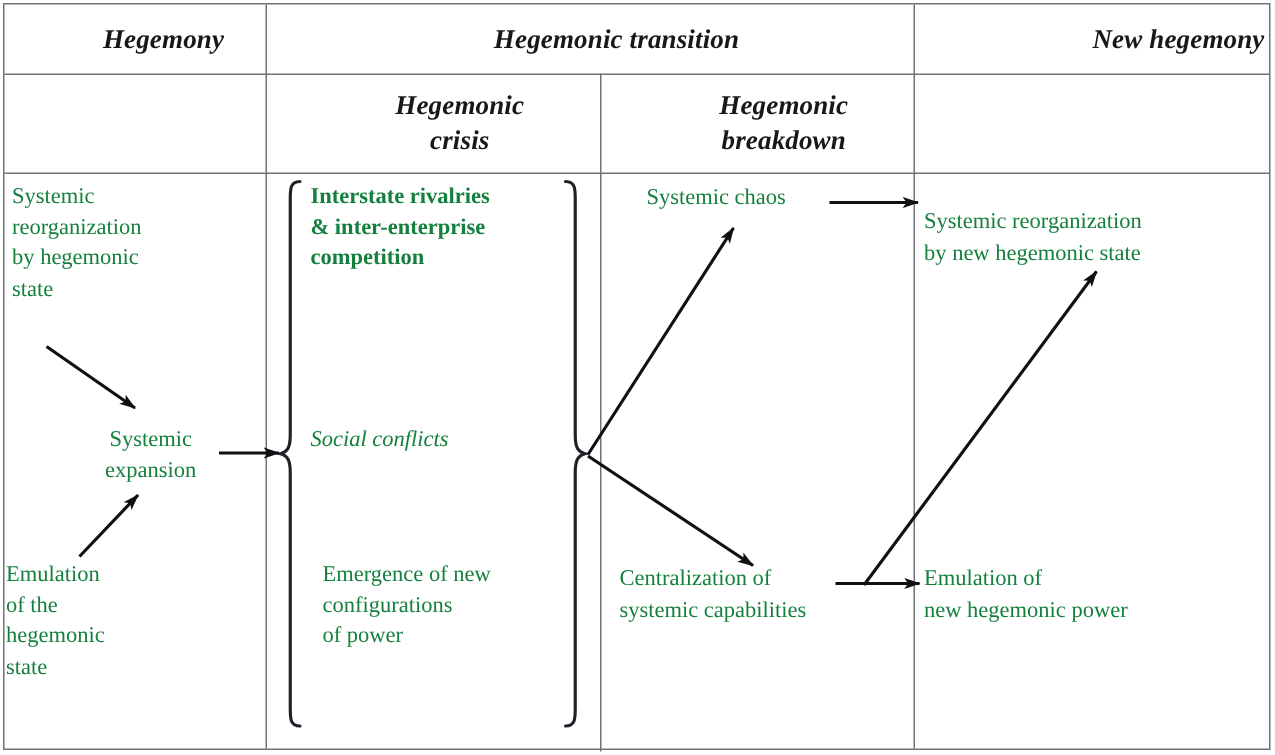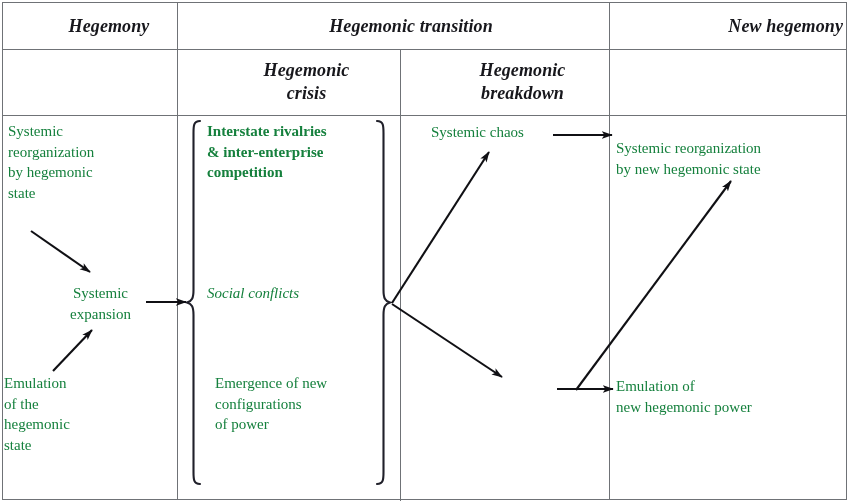--- a/index.html
+++ b/index.html
@@ -118,20 +118,22 @@
 competition</div>
 
   <div class="txt" style="left:207px; top:283px; width:180px;font-style:italic;">Social conflicts</div>
 
   <div class="txt" style="left:189px; top:373px; width:185px;margin-left:26px;">Emergence of new
 configurations
 of power</div>
 
   <div class="txt" style="left:431px; top:122px; width:190px;">Systemic chaos</div>
 
+  <div class="txt" style="left:413px; top:376px; width:196px;">Centralization of
+systemic capabilities</div>
 
   <div class="txt" style="left:616px; top:122px; width:235px;margin-top:16px;">Systemic reorganization
 by new hegemonic state</div>
 
   <div class="txt" style="left:616px; top:376px; width:235px;">Emulation of
 new hegemonic power</div>
 
   <svg id="overlay" viewBox="0 0 850 503">
     <defs>
       <marker id="ah" markerWidth="11" markerHeight="8" refX="10.2" refY="4" orient="auto" markerUnits="userSpaceOnUse">

